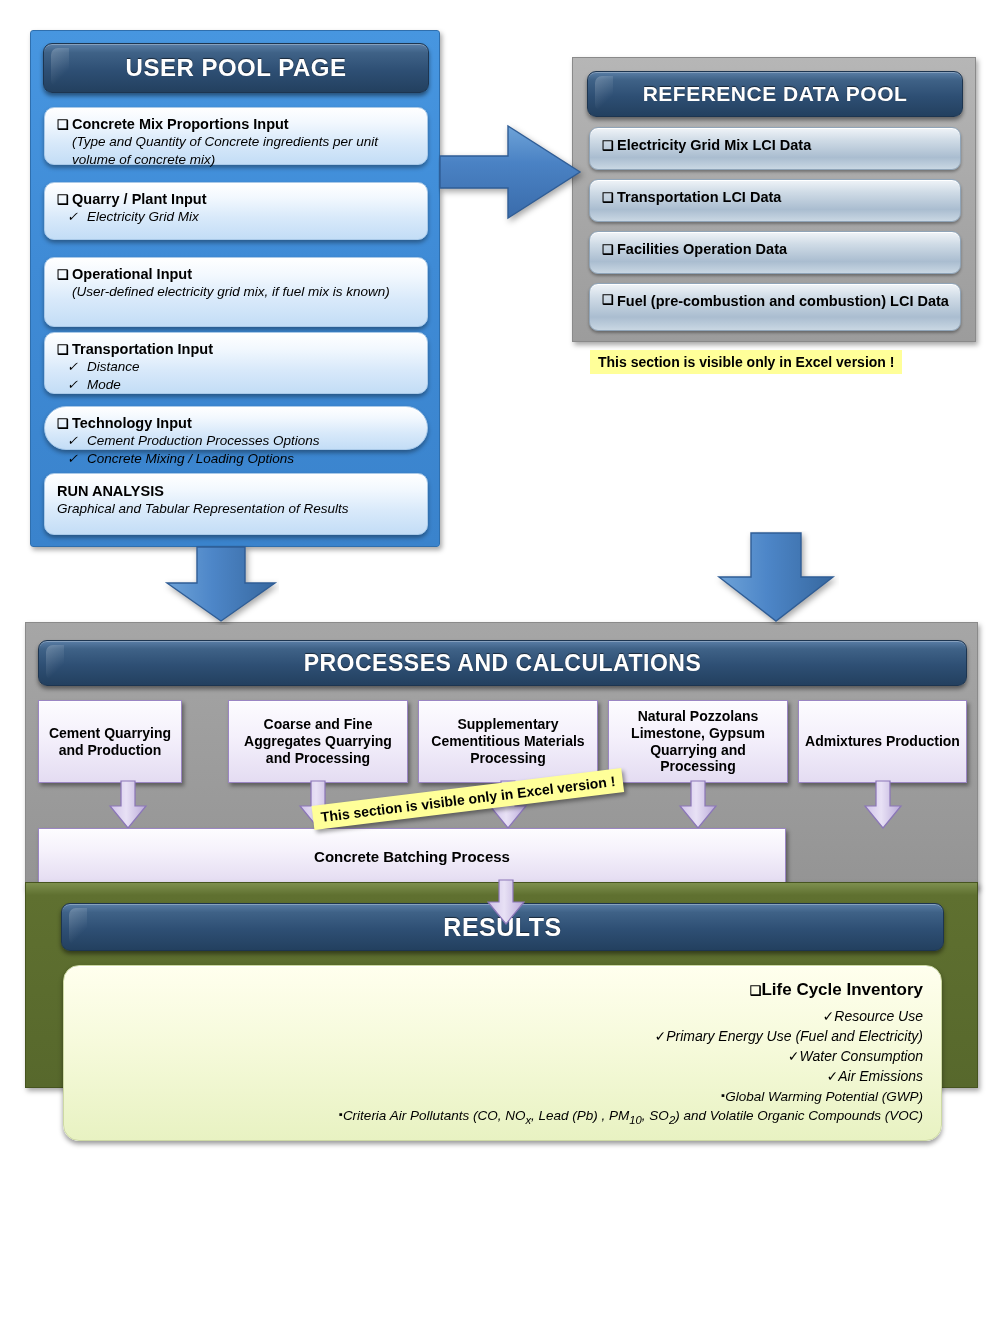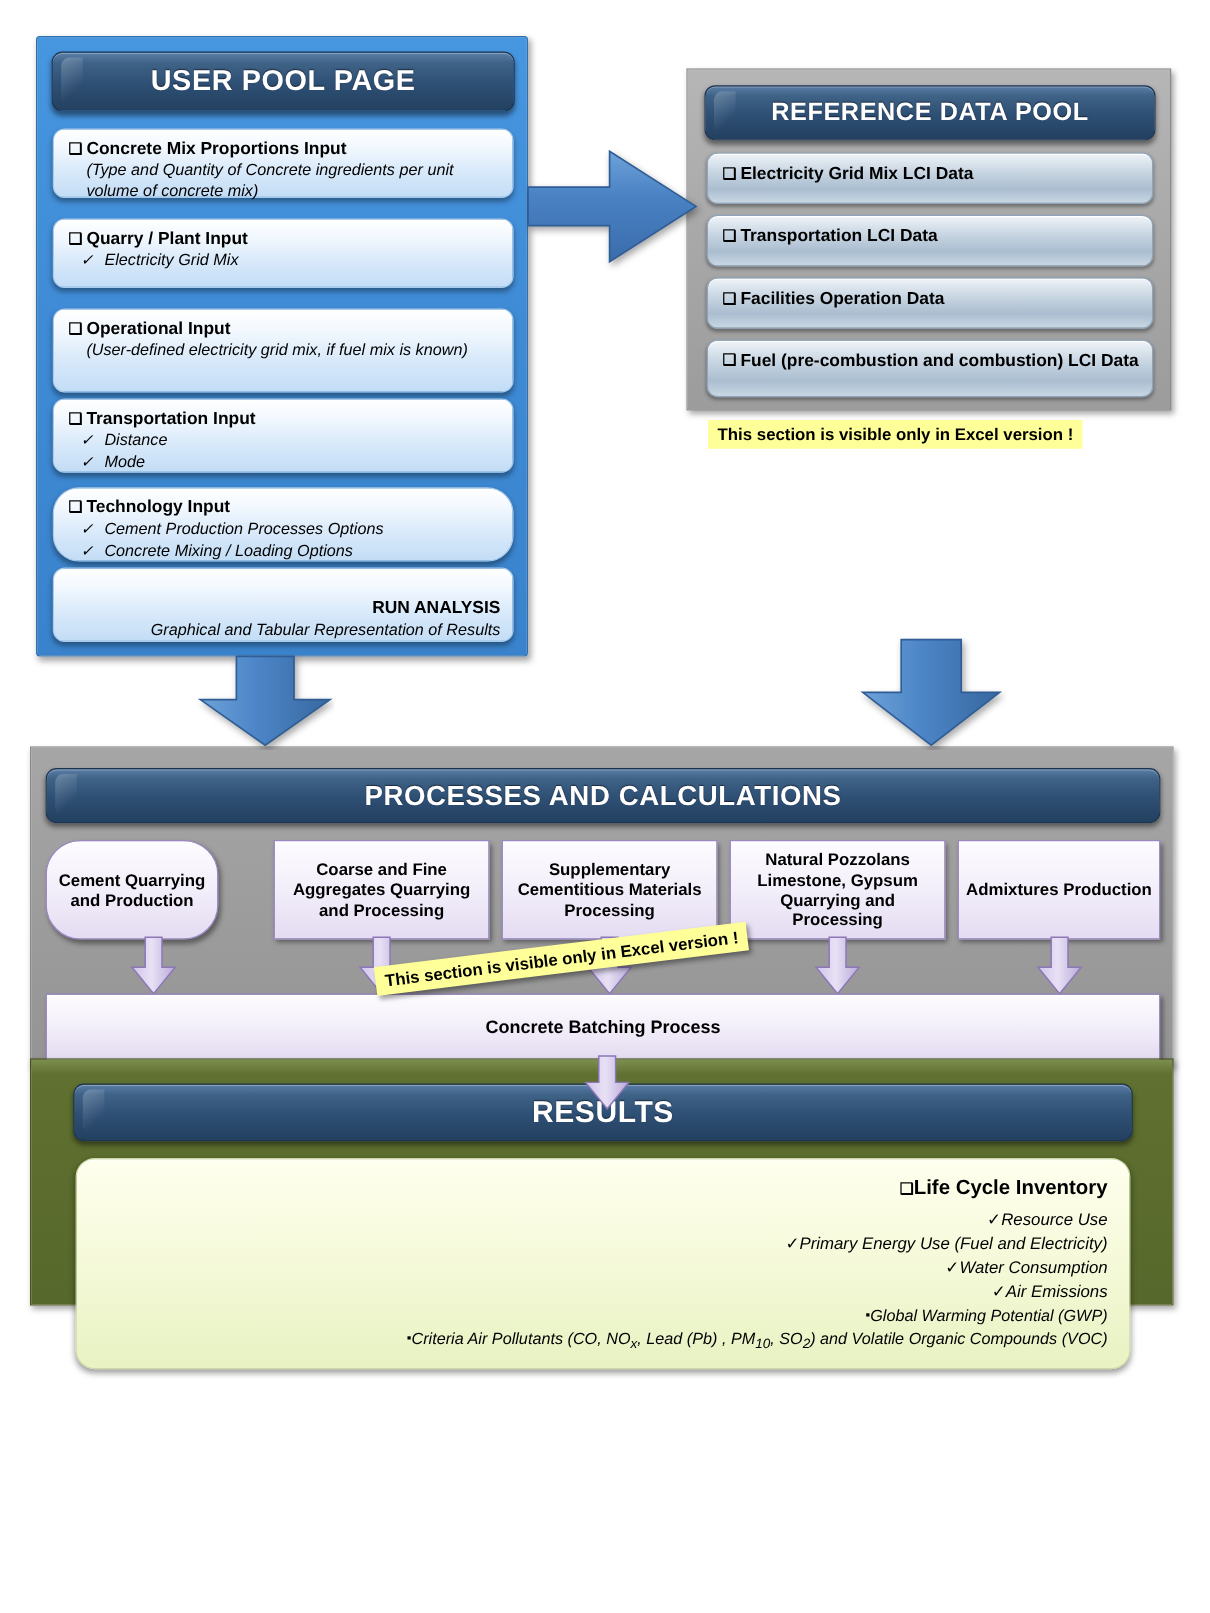--- a/index.html
+++ b/index.html
@@ -105,21 +105,21 @@
     position: absolute;
     top: 77px; height: 83px;
     background: linear-gradient(180deg,#fdfcff 0%,#f4f0fb 45%,#e4dcf2 100%);
     border: 1px solid #9b86c4;
     box-shadow: 2px 3px 4px rgba(0,0,0,.4), inset 0 1px 0 #ffffff;
     display: flex; align-items: center; justify-content: center; text-align: center;
     font-size: 14px; font-weight: bold; color: #000; line-height: 1.2;
     padding: 2px 5px;
   }
   #batchBox {
-    position: absolute; left: 12px; top: 205px; width: 929px; height: 57px;
+    position: absolute; left: 12px; top: 205px; width: 748px; height: 57px;
     background: linear-gradient(180deg,#fdfcff 0%,#f5f1fb 40%,#e3dbf1 100%);
     border: 1px solid #9b86c4;
     box-shadow: 2px 3px 4px rgba(0,0,0,.4), inset 0 1px 0 #ffffff;
     display:flex; align-items:center; justify-content:center;
     font-size: 15px; font-weight: bold; color: #000;
   }
 
   
   #resPanel {
     position: absolute; left: 25px; top: 882px; width: 953px; height: 206px;
@@ -185,33 +185,33 @@
       <span class="sq">❑</span><span>Transportation Input</span>
     </div>
     <div class="sub">
       <span class="ck">✓</span><span>Distance</span>
     </div>
     <div class="sub">
       <span class="ck">✓</span><span>Mode</span>
     </div>
   </div>
 
-  <div class="bluecard" style="top:375px;height:62px;border-radius:22px;">
+  <div class="bluecard" style="top:375px;height:44px;border-radius:22px;">
     <div class="ttl">
       <span class="sq">❑</span><span>Technology Input</span>
     </div>
     <div class="sub">
       <span class="ck">✓</span><span>Cement Production Processes Options</span>
     </div>
     <div class="sub">
       <span class="ck">✓</span><span>Concrete Mixing / Loading Options</span>
     </div>
   </div>
 
-  <div class="bluecard" style="top:442px;height:62px;padding-top:24px;text-align:right;">
+  <div class="bluecard" style="top:442px;height:62px;padding-top:8px;">
     <div class="ttl" style="font-weight:bold;">RUN ANALYSIS</div>
     <div class="sub">Graphical  and  Tabular  Representation  of Results</div>
   </div>
 </div>
 
 <div id="refPanel">
   <div class="hdr" id="refHdr">REFERENCE DATA POOL</div>
   <div class="silver" style="top:69px;height:43px;">
     <span class="sq">❑</span><span>Electricity Grid Mix LCI Data</span>
   </div>
@@ -224,21 +224,21 @@
   <div class="silver" style="top:225px;height:48px;">
     <span class="sq" style="float:left;">❑</span>
         <span style="display:block;padding-left:15px;">Fuel (pre-combustion and combustion) LCI Data</span>
   </div>
 </div>
 <div class="callout" id="calloutRef">This section is visible only in Excel version !</div>
 
 <div id="procPanel">
   <div class="hdr" id="procHdr">PROCESSES AND CALCULATIONS</div>
 
-  <div class="pbox" style="left:12px;width:144px;border-radius:29px;">Cement Quarrying and Production</div>
+  <div class="pbox" style="left:12px;width:144px;">Cement Quarrying and Production</div>
   <div class="pbox" style="left:202px;width:180px;">Coarse and Fine Aggregates Quarrying and Processing</div>
   <div class="pbox" style="left:392px;width:180px;">Supplementary Cementitious Materials Processing</div>
   <div class="pbox" style="left:582px;width:180px;">Natural Pozzolans Limestone,  Gypsum Quarrying and Processing</div>
   <div class="pbox" style="left:772px;width:169px;">Admixtures Production</div>
 
   <div class="arrow" style="left:82px;top:158px;">
     <svg width="40" height="50" viewBox="0 0 40 50">
           <defs>
             <linearGradient id="lv" x1="0" y1="0" x2="1" y2="0">
               <stop offset="0%" stop-color="#cfc2e8"></stop>

